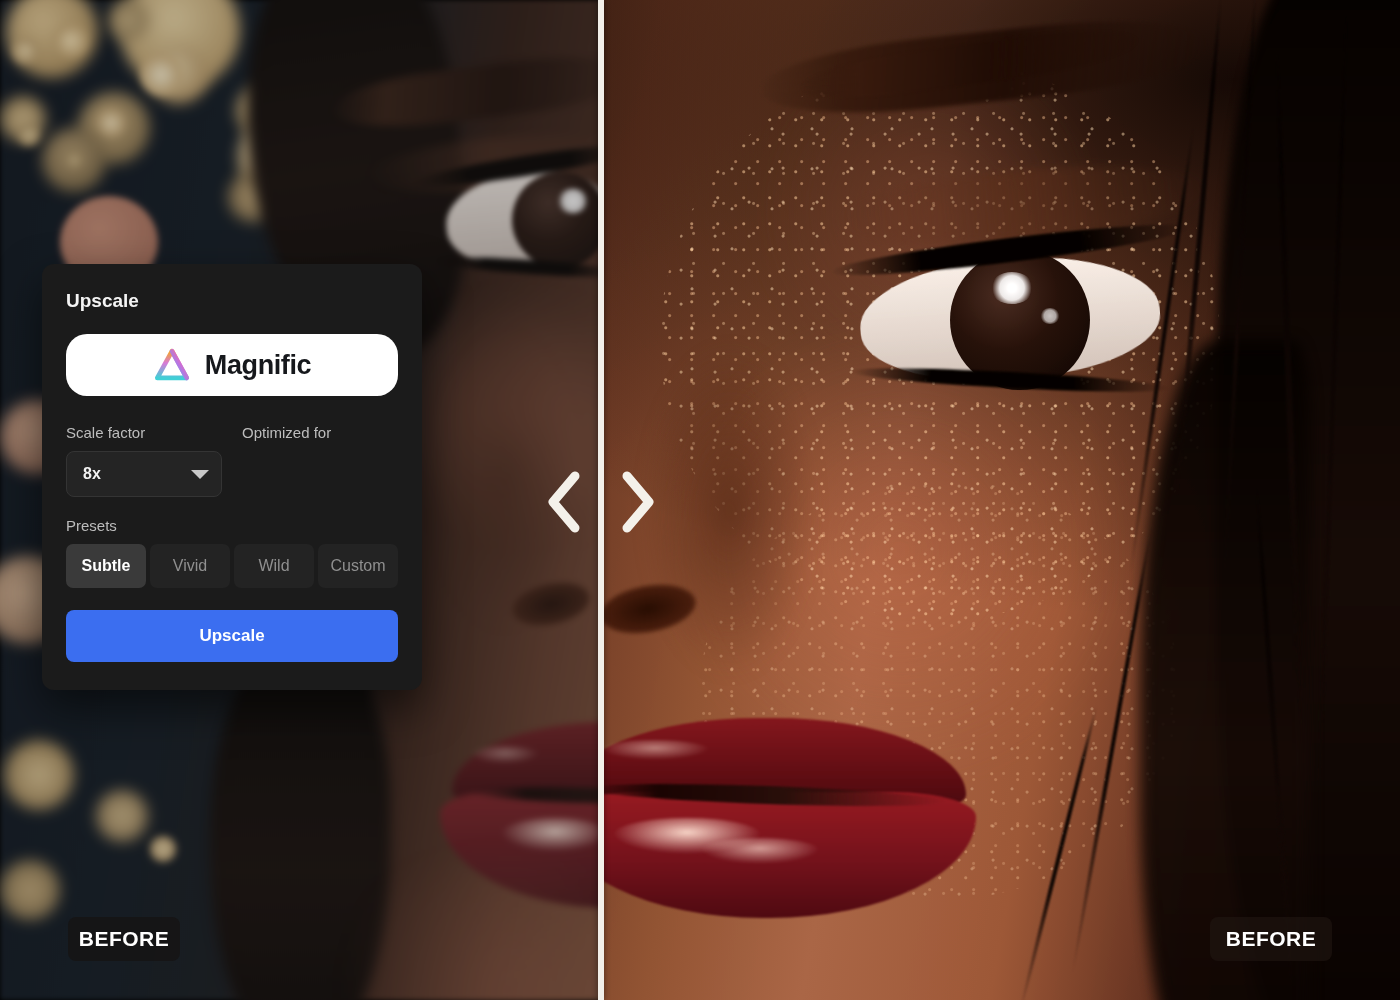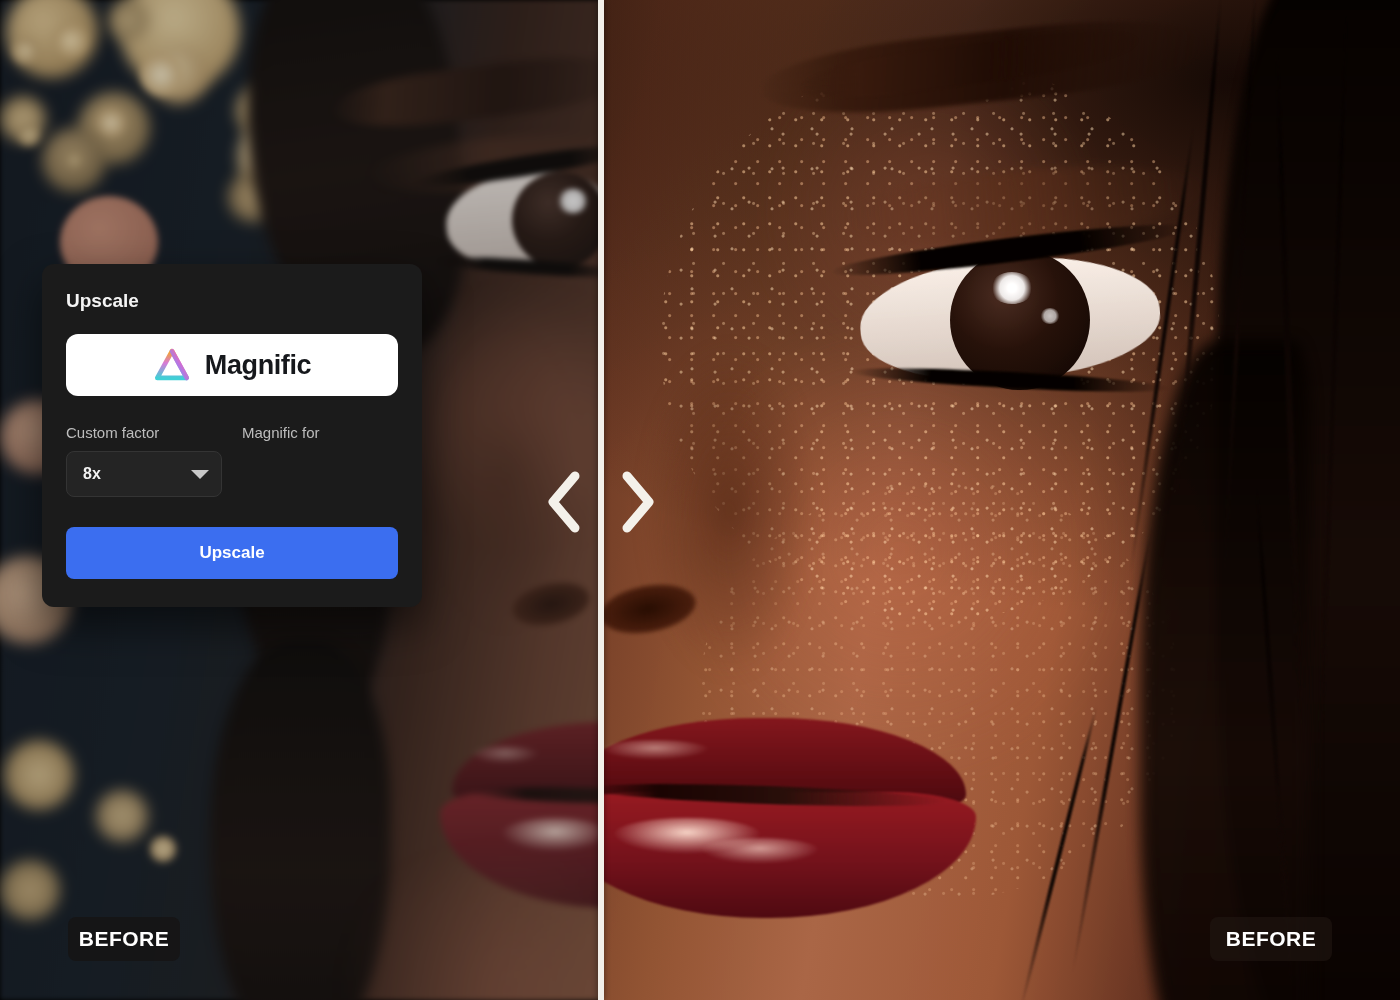--- a/index.html
+++ b/index.html
@@ -208,21 +208,21 @@
     color:#f4f4f4;
     font-size:19px;
     font-weight:bold;
     margin-bottom:22px;
   }
 
   
   #brand-card {
     height:62px;
     background:#ffffff;
-    border-radius:12px;
+    border-radius:21px;
     display:flex; align-items:center; justify-content:center;
     gap:14px;
     margin-bottom:28px;
     cursor:pointer;
   }
   #brand-name {
     color:#16181c;
     font-size:27px;
     font-weight:bold;
     letter-spacing:-.4px;
@@ -450,30 +450,37 @@
           </defs>
           <path d="M22 6 L39 37 L5 37 Z" fill="none" stroke="url(#magGrad2)" stroke-width="5.4" stroke-linejoin="round"></path>
           <path d="M22 6 L39 37" fill="none" stroke="url(#magGrad)" stroke-width="5.4" stroke-linecap="round" opacity="0.9"></path>
         </svg>
       </span>
       <span id="brand-name">Magnific</span>
     </div>
 
     <div class="field-row">
       <div class="field-col">
-        <div class="field-label">Custom factor</div>
+        <div class="field-label">Scale factor</div>
         <div class="select-box">
           <span class="select-value">8x</span>
           <span class="caret"></span>
         </div>
       </div>
 
       <div class="field-col">
-        <div class="field-label">Magnific for</div>
+        <div class="field-label">Optimized for</div>
       </div>
     </div>
 
-
+    <div id="presets-label">Presets</div>
+
+    <div id="presets-group">
+      <div class="preset-chip active">Subtle</div>
+      <div class="preset-chip">Vivid</div>
+      <div class="preset-chip">Wild</div>
+      <div class="preset-chip">Custom</div>
+    </div>
 
     <button id="upscale-cta">Upscale</button>
   </div>
 
 </div>
 
 </body></html>

